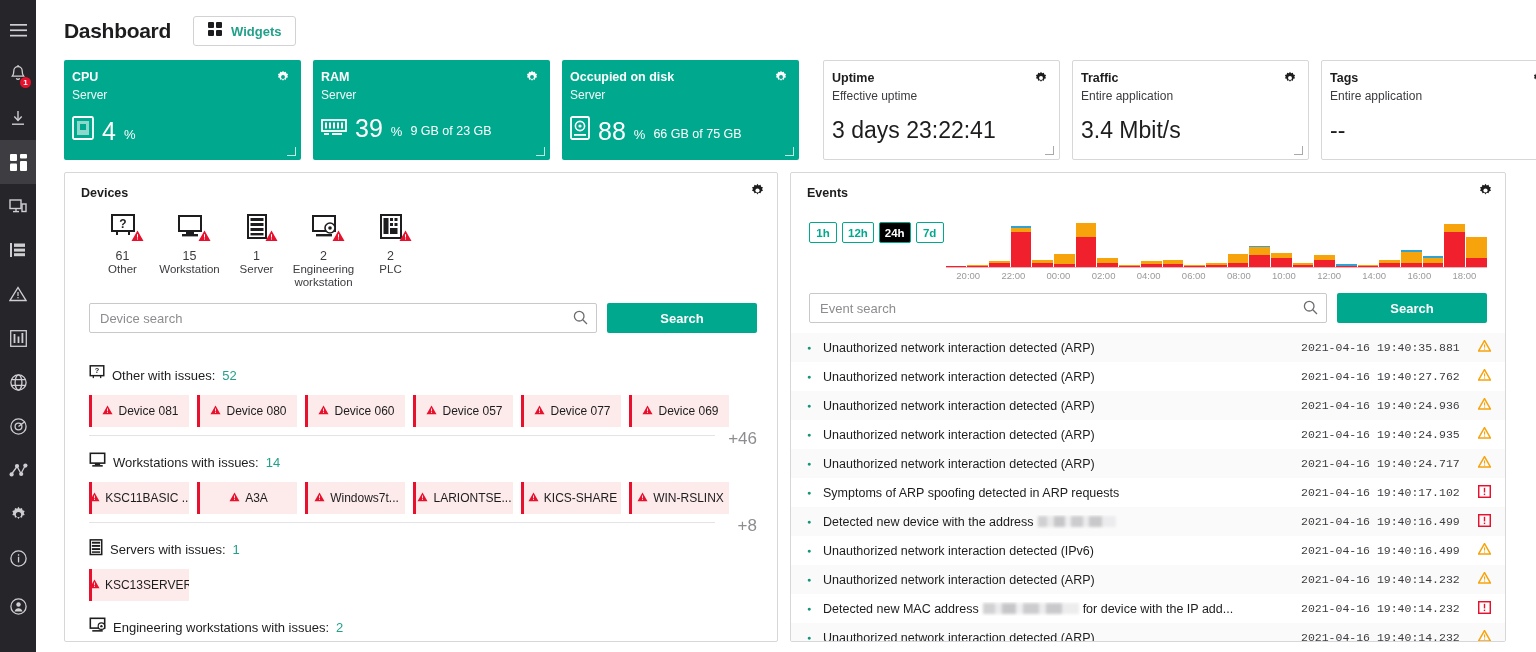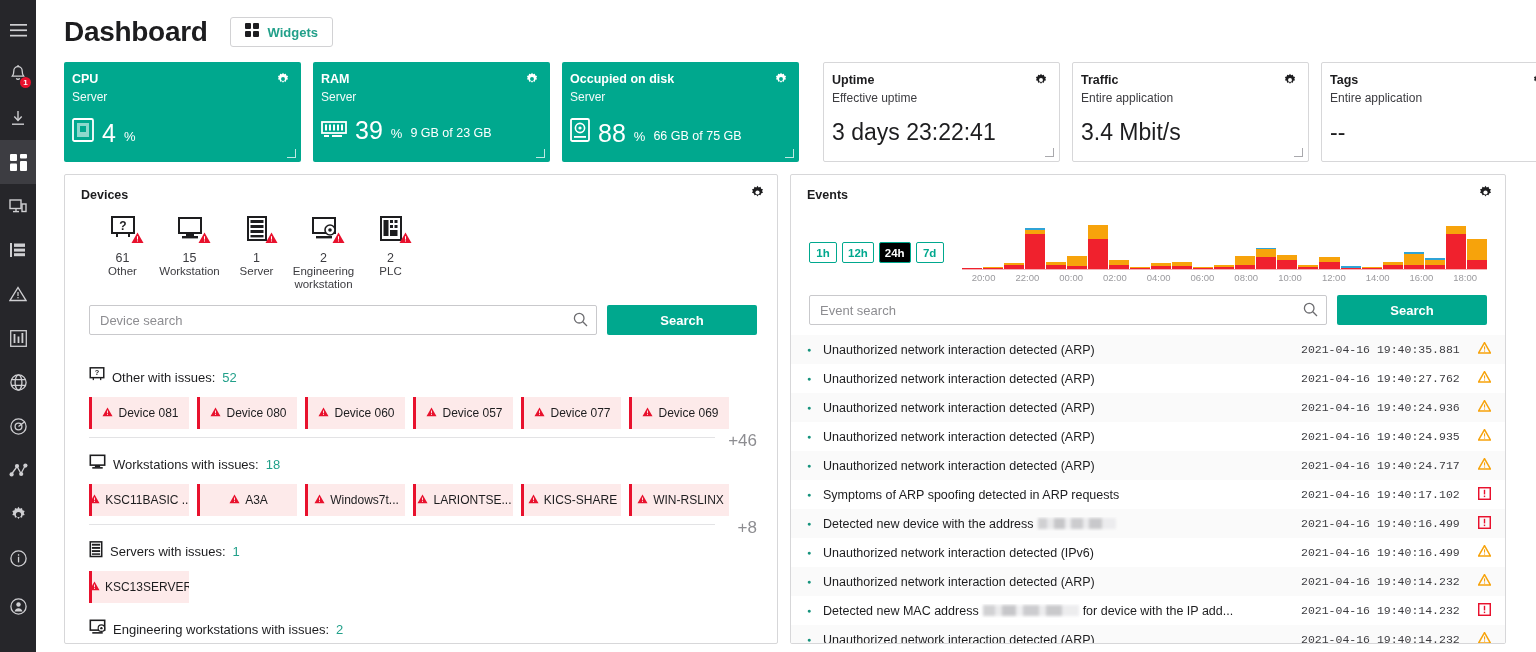--- a/index.html
+++ b/index.html
@@ -31,21 +31,21 @@
     font-size: 8px; line-height: 11px; font-weight: bold;
     min-width: 11px; height: 11px; border-radius: 50%;
     text-align: center;
   }
   .side-bottom-sep { margin-top: 4px; }
 
   
   .main { flex: 1; height: 652px; padding: 0 30px 0 28px; overflow: hidden; }
 
   .page-head { display: flex; align-items: center; gap: 22px; padding: 16px 0 14px 0; }
-  .page-title { font-size: 28px; font-weight: bold; color: #1d1d1f; letter-spacing: -0.3px; }
+  .page-title { font-size: 21px; font-weight: bold; color: #1d1d1f; letter-spacing: -0.3px; }
   .widgets-btn {
     display: inline-flex; align-items: center; gap: 9px;
     border: 1px solid #d2d2d4; background: #fff; border-radius: 3px;
     height: 30px; padding: 0 14px; cursor: pointer;
   }
   .widgets-btn .lbl { color: #22a08a; font-size: 13px; font-weight: bold; }
 
   
   .kpis { display: flex; gap: 12px; }
   .kpi {
@@ -124,21 +124,21 @@
     display: flex; align-items: center; justify-content: center; gap: 5px;
     font-size: 12px; color: #1d1d1f; cursor: pointer; overflow: hidden;
     white-space: nowrap; padding: 0 4px;
   }
   .chip.solo { flex: 0 0 100px; }
   .more-row { position: relative; margin-top: 8px; }
   .more-row hr { border: none; border-top: 1px solid #e3e3e5; margin-right: 42px; }
   .more-row .more { position: absolute; right: 0; top: -6px; font-size: 17px; color: #8d8d91; }
 
   
-  .chartwrap { display: flex; align-items: flex-end; padding: 12px 18px 0 18px; gap: 18px; }
+  .chartwrap { display: flex; align-items: flex-start; padding: 12px 18px 0 18px; gap: 2px; }
   .ranges { display: flex; gap: 5px; padding-bottom: 20px; }
   .range {
     border: 1px solid #00a88e; color: #00a88e; background: #fff;
     border-radius: 2px; font-size: 11.5px; font-weight: bold;
     height: 21px; min-width: 28px; padding: 0 5px; cursor: pointer;
     display: flex; align-items: center; justify-content: center;
     font-family: "Liberation Sans", sans-serif;
   }
   .range.active { background: #000000; color: #fff; }
   .chart { flex: 1; position: relative; }
@@ -706,21 +706,21 @@
         <div class="group">
           <div class="group-head">
             <span>
               <svg width="17" height="17" viewBox="0 0 26 26">
                   <rect x="2" y="2" width="22" height="15" fill="none" stroke="#1d1d1f" stroke-width="2.4"></rect>
                   <rect x="9" y="17" width="8" height="3" fill="#1d1d1f"></rect>
                   <rect x="5" y="20" width="16" height="2.4" fill="#1d1d1f"></rect>
                 </svg>
             </span>
             <span class="gl">Workstations with issues:</span>
-            <span class="gn">18</span>
+            <span class="gn">14</span>
           </div>
           <div class="chips">
             <div class="chip">
               <span><svg width="11" height="10" viewBox="0 0 13 12">
                     <path d="M6.5 0.5 12.5 11h-12z" fill="#e8112d"></path>
                     <rect x="6" y="4.2" width="1" height="3.4" fill="#fff"></rect>
                     <rect x="6" y="8.4" width="1" height="1.1" fill="#fff"></rect>
                   </svg></span>
               <span>KSC11BASIC ...</span>
             </div>

